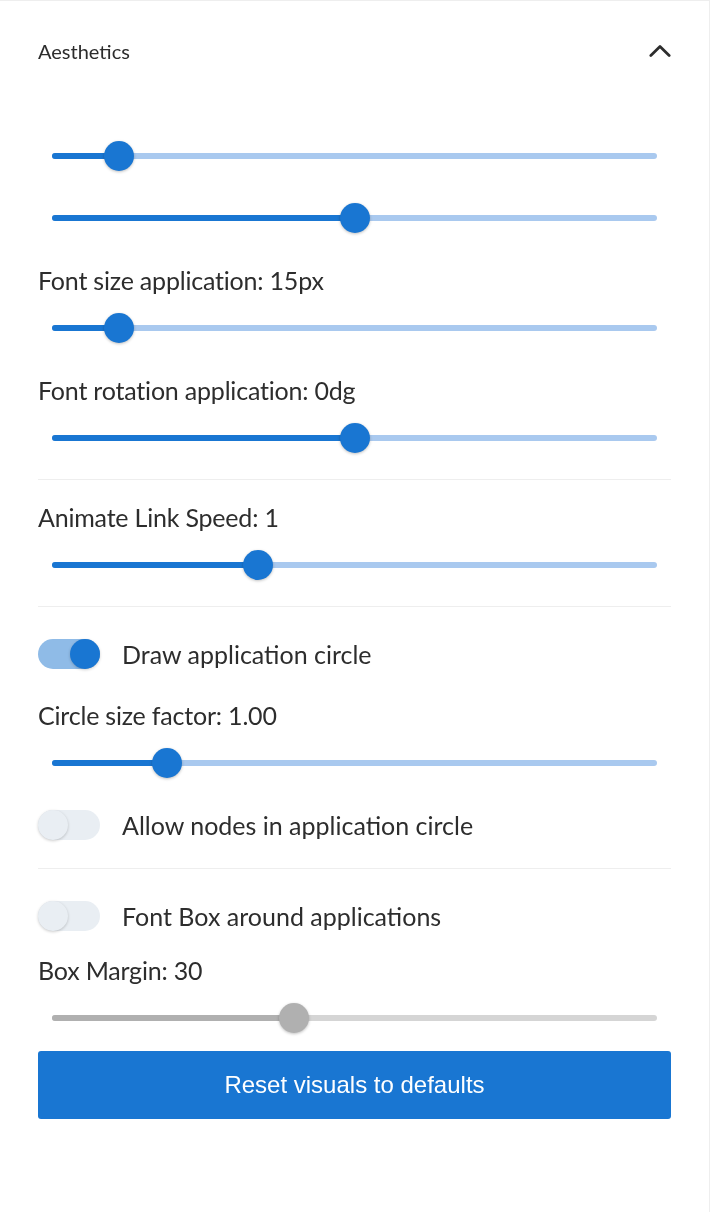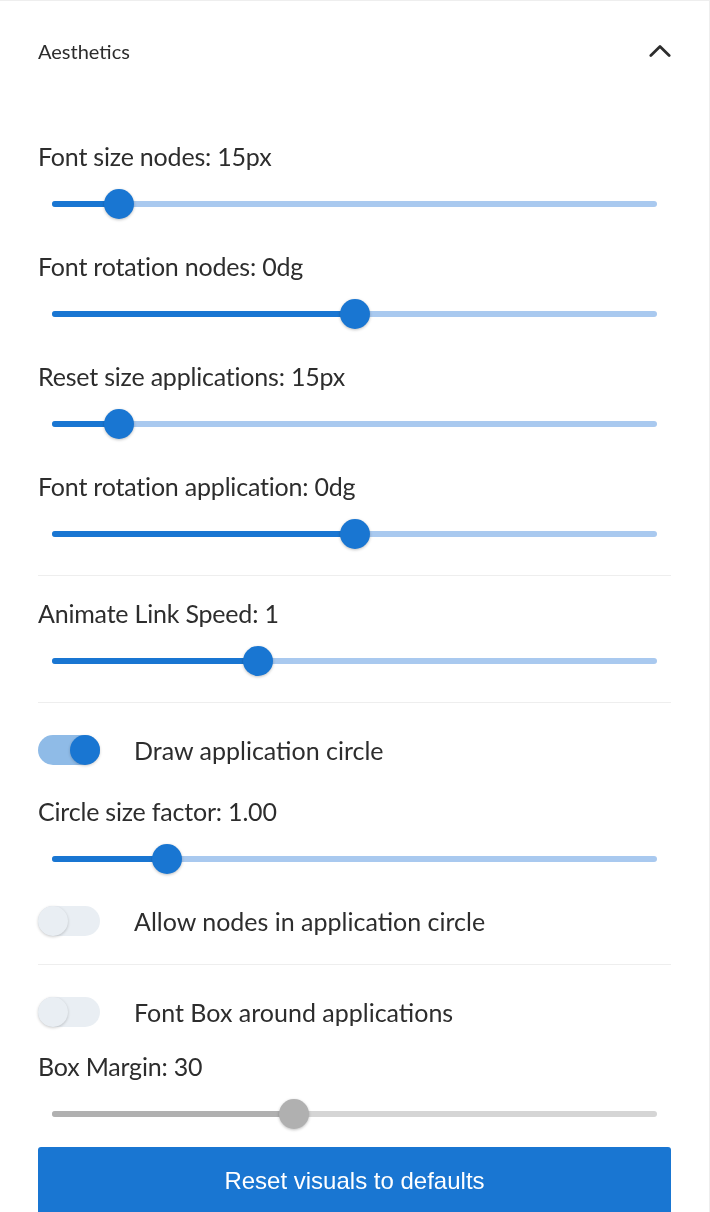--- a/index.html
+++ b/index.html
@@ -89,21 +89,21 @@
     .slider-grey .slider-fill { background: #b0b0b0; }
     .slider-grey .slider-thumb { background: #b0b0b0; }
     .divider {
       height: 1px;
       background: #eeeeee;
       margin: 8px 0 18px 0;
     }
     .toggle-row {
       display: flex;
       align-items: flex-start;
-      gap: 34px;
+      gap: 22px;
       padding: 14px 0 20px 0;
     }
     .toggle {
       position: relative;
       width: 62px;
       height: 30px;
       border-radius: 15px;
       flex-shrink: 0;
     }
     .toggle-on { background: #8fbbe7; }
@@ -145,41 +145,39 @@
     <div class="section-title">Aesthetics</div>
     <div class="chevron">
       <svg viewBox="0 0 24 14" fill="none" stroke="#2d2d2d" stroke-width="3" stroke-linecap="round" stroke-linejoin="round">
         <polyline points="2,12 12,2 22,12"></polyline>
       </svg>
     </div>
   </div>
 
   
   <div class="control-group" style="padding-top:40px;">
-    <div class="control-label">Font size nodes: 15px</div>
     <div class="slider-wrap slider-blue">
       <div class="slider-track"></div>
       <div class="slider-fill" style="width: calc(11% - 3.08px);"></div>
       <div class="slider-thumb" style="left: calc(11% + 10.92px);"></div>
     </div>
   </div>
 
   
   <div class="control-group">
-    <div class="control-label">Font rotation nodes: 0dg</div>
     <div class="slider-wrap slider-blue">
       <div class="slider-track"></div>
       <div class="slider-fill" style="width: calc(50% - 14px);"></div>
       <div class="slider-thumb" style="left: calc(50% + 0px);"></div>
     </div>
   </div>
 
   
   <div class="control-group">
-    <div class="control-label">Reset size applications: 15px</div>
+    <div class="control-label">Font size application: 15px</div>
     <div class="slider-wrap slider-blue">
       <div class="slider-track"></div>
       <div class="slider-fill" style="width: calc(11% - 3.08px);"></div>
       <div class="slider-thumb" style="left: calc(11% + 10.92px);"></div>
     </div>
   </div>
 
   
   <div class="control-group">
     <div class="control-label">Font rotation application: 0dg</div>

